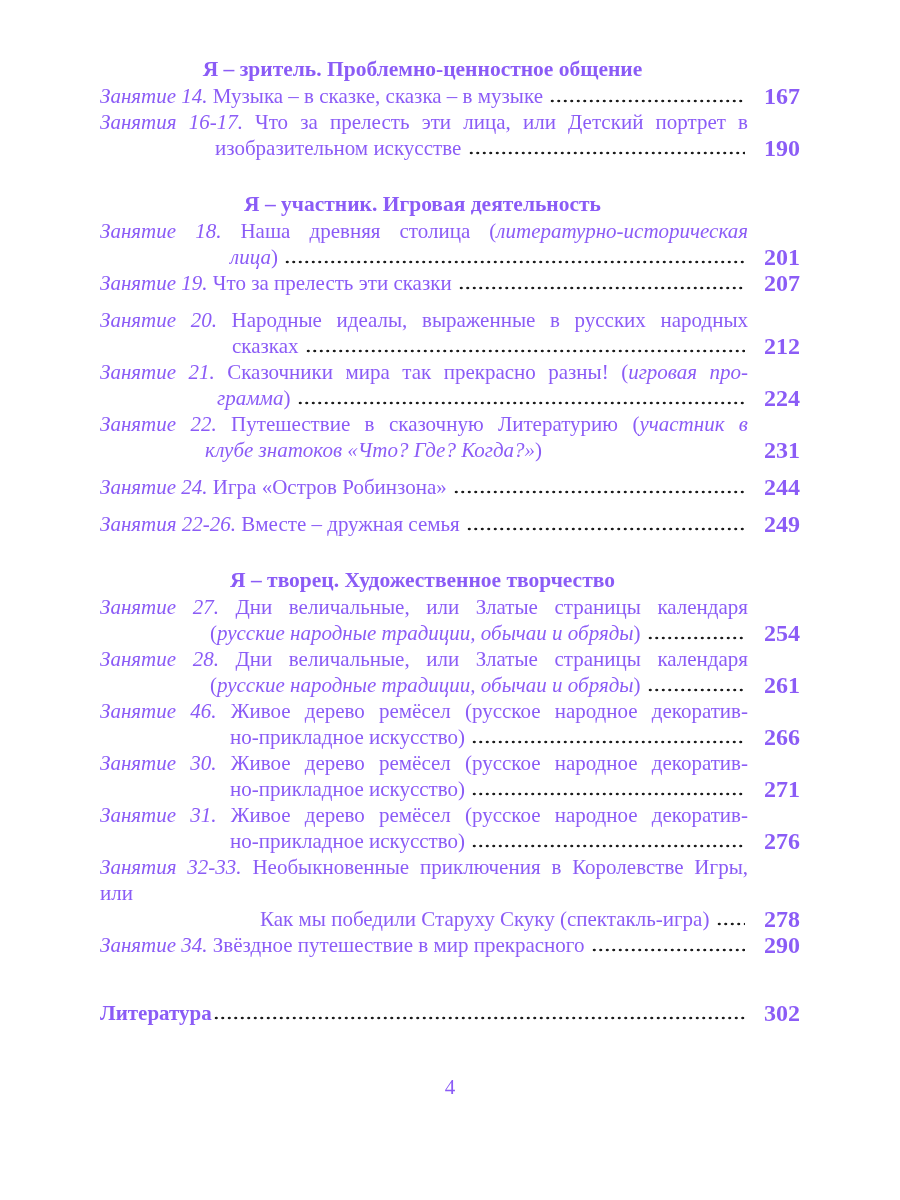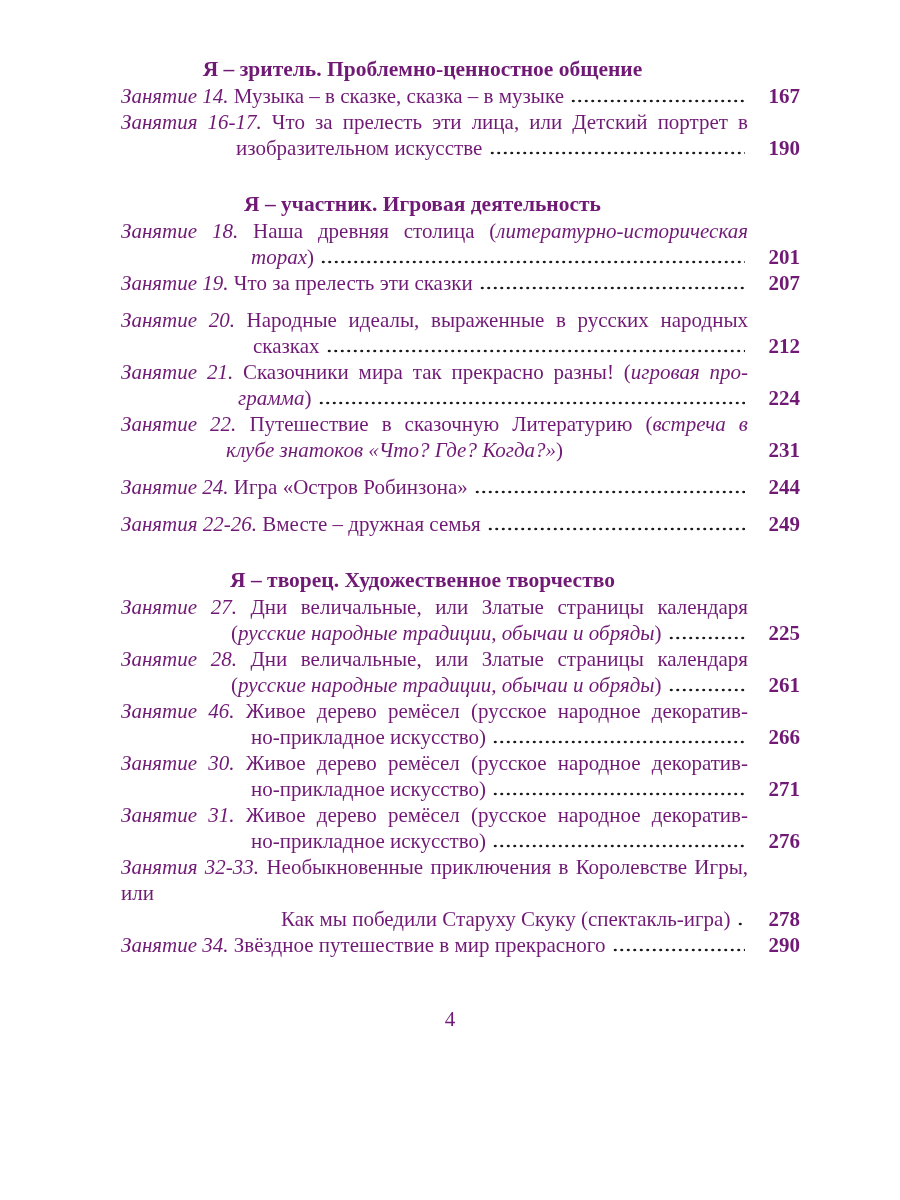--- a/index.html
+++ b/index.html
@@ -1,45 +1,45 @@
 <!DOCTYPE html>
 <html><head>
 <meta charset="utf-8">
 <style>
   html,body { margin:0; padding:0; background:#ffffff; }
   .page {
     position:relative; width:900px; height:1200px; background:#ffffff;
-    font-family:"Liberation Serif", serif; color:#701a75; overflow:hidden;
+    font-family:"Liberation Serif", serif; color:#8b5cf6; overflow:hidden;
   }
   .content { position:absolute; left:100px; top:56px; width:700px; }
   .toc-section { margin-top:30px; }
   .toc-section:first-child { margin-top:0; }
   .heading {
     width:645px; text-align:center; font-weight:bold;
     font-size:21.5px; line-height:26px; margin-bottom:1px;
   }
   .entry { }
   .entry.gap { margin-top:11px; }
   .row { display:flex; align-items:flex-end; }
-  .text { flex:1 1 auto; font-size:21px; line-height:26px; min-width:0;margin-left:21px; }
+  .text { flex:1 1 auto; font-size:21px; line-height:26px; min-width:0; }
   .text.justify { text-align:justify; text-align-last:justify; }
   .text.flexline { display:flex; }
   .t { white-space:pre; }
   .i { font-style:italic; }
   .b { font-weight:bold; }
   .leader {
     flex:1 1 auto; align-self:stretch; min-width:6px; margin:0 3px 0 1px;
     background-image:radial-gradient(circle, #1c1c1c 1.25px, rgba(0,0,0,0) 1.6px);
     background-size:6.5px 6px; background-repeat:repeat-x;
     background-position:left bottom 5px;
   }
   .leader.blank { background-image:none; }
   .page-num {
     flex:0 0 52px; width:52px; text-align:right; font-weight:bold;
-    font-size:21px; line-height:26px; white-space:nowrap;
+    font-size:24px; line-height:26px; white-space:nowrap;
   }
   .literature { margin-top:42px; }
   .footer {
     margin-top:48px; width:700px; text-align:center;
     font-size:21px; line-height:26px;
   }
 </style>
 </head>
 <body>
 
@@ -73,21 +73,21 @@
         </section>
         <section class="toc-section">
           <div class="heading">Я – участник. Игровая деятельность</div>
           <div class="entry">
             <div class="row">
               <div class="text justify"><span class="i">Занятие 18.</span><span> Наша древняя столица (</span><span class="i">литературно-историческая</span></div>
               <div class="page-num"></div>
             </div>
             <div class="row">
               <div class="text flexline" style="padding-left: 130px;">
-                <span class="t"><span class="i">торах</span><span>) </span></span>
+                <span class="t"><span class="i">лица</span><span>) </span></span>
                 <span class="leader"></span>
               </div>
               <div class="page-num">201</div>
             </div>
           </div>
           <div class="entry">
             <div class="row">
               <div class="text flexline">
                 <span class="t"><span class="i">Занятие 19.</span><span> Что за прелесть эти сказки </span></span>
                 <span class="leader"></span>
@@ -116,21 +116,21 @@
             <div class="row">
               <div class="text flexline" style="padding-left: 117px; align-items: center;">
                 <span class="t"><span class="i">грамма</span><span>) </span></span>
                 <span class="leader"></span>
               </div>
               <div class="page-num">224</div>
             </div>
           </div>
           <div class="entry">
             <div class="row">
-              <div class="text justify"><span class="i">Занятие 22.</span><span> Путешествие в сказочную Литературию (</span><span class="i">встреча в</span></div>
+              <div class="text justify"><span class="i">Занятие 22.</span><span> Путешествие в сказочную Литературию (</span><span class="i">участник в</span></div>
               <div class="page-num"></div>
             </div>
             <div class="row">
               <div class="text flexline" style="padding-left: 105px; text-align: center;">
                 <span class="t"><span class="i">клубе знатоков «Что? Где? Когда?»</span><span>)</span></span>
                 <span class="leader blank"></span>
               </div>
               <div class="page-num">231</div>
             </div>
           </div>
@@ -158,21 +158,21 @@
           <div class="entry">
             <div class="row">
               <div class="text justify"><span class="i">Занятие 27.</span><span> Дни величальные, или Златые страницы календаря</span></div>
               <div class="page-num"></div>
             </div>
             <div class="row">
               <div class="text flexline" style="padding-left: 110px;">
                 <span class="t"><span>(</span><span class="i">русские народные традиции, обычаи и обряды</span><span>) </span></span>
                 <span class="leader"></span>
               </div>
-              <div class="page-num">225</div>
+              <div class="page-num">254</div>
             </div>
           </div>
           <div class="entry">
             <div class="row">
               <div class="text justify"><span class="i">Занятие 28.</span><span> Дни величальные, или Златые страницы календаря</span></div>
               <div class="page-num"></div>
             </div>
             <div class="row">
               <div class="text flexline" style="padding-left: 110px;">
                 <span class="t"><span>(</span><span class="i">русские народные традиции, обычаи и обряды</span><span>) </span></span>
@@ -238,16 +238,23 @@
               <div class="text flexline">
                 <span class="t"><span class="i">Занятие 34.</span><span> Звёздное путешествие в мир прекрасного </span></span>
                 <span class="leader"></span>
               </div>
               <div class="page-num">290</div>
             </div>
           </div>
         </section>
       </div>
 
+    <div class="literature row">
+      <div class="text flexline">
+        <span class="t b">Литература</span>
+        <span class="leader"></span>
+      </div>
+      <div class="page-num">302</div>
+    </div>
 
     <div class="footer">4</div>
   </div>
 </div>
 
 </body></html>

